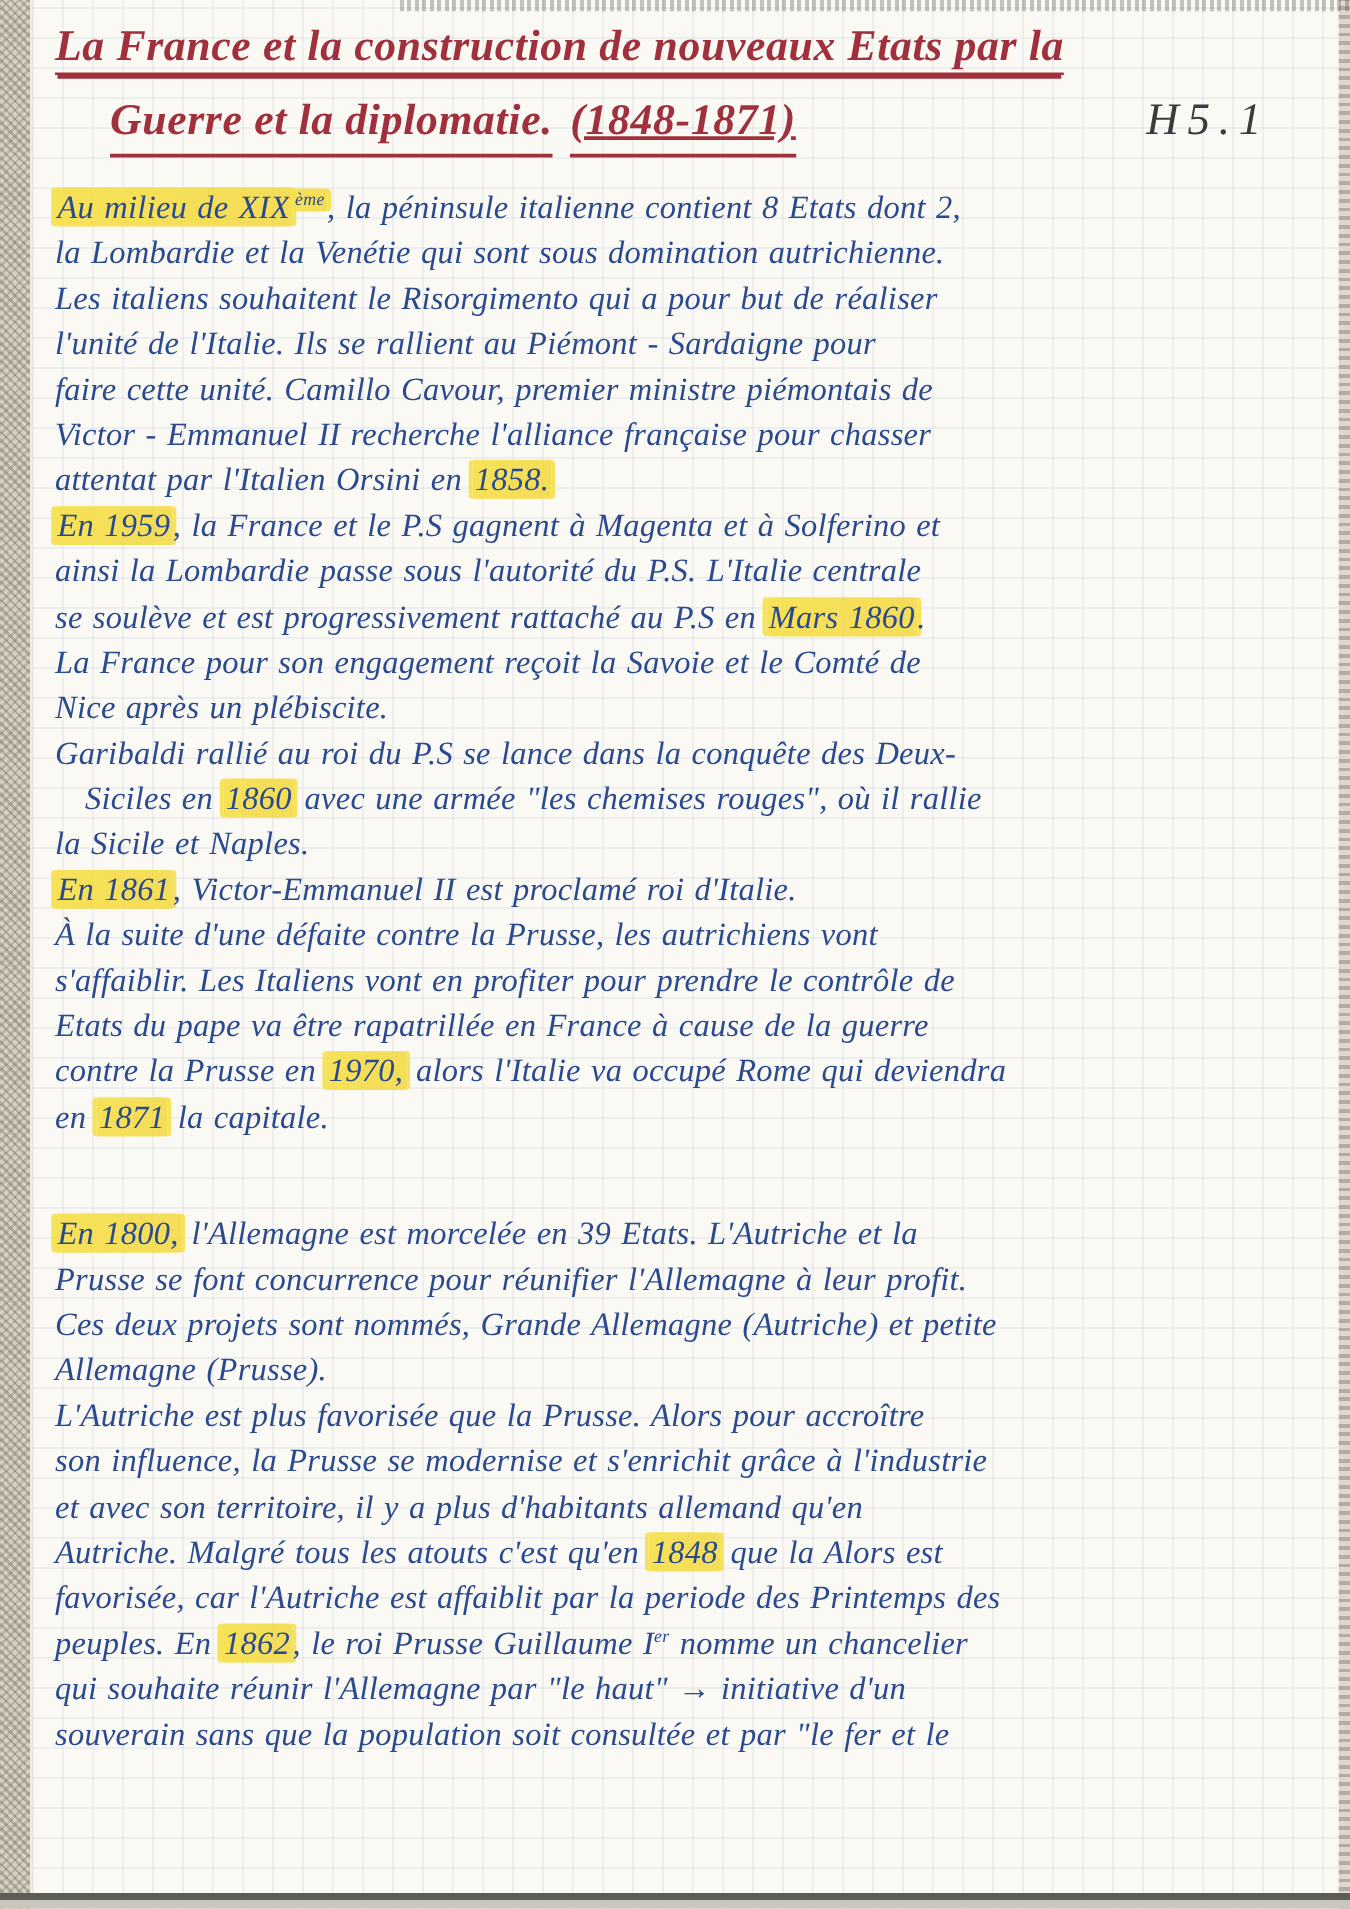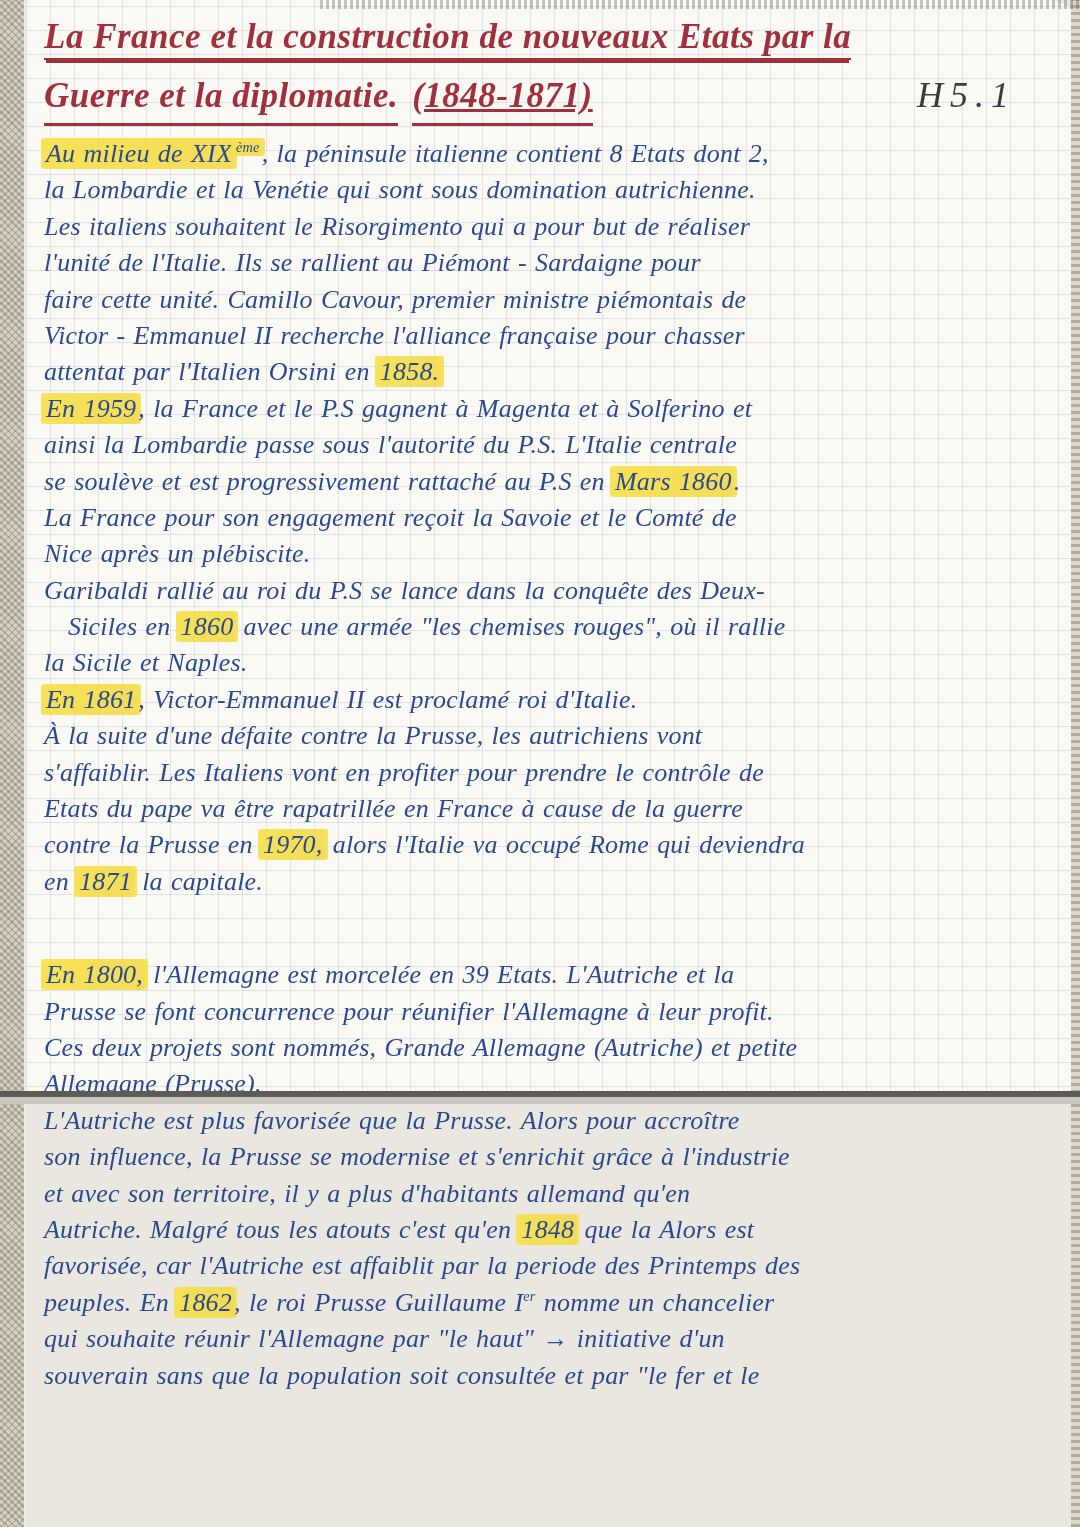--- a/index.html
+++ b/index.html
@@ -2,28 +2,27 @@
 <html><head>
 <meta charset="utf-8">
 <style>
   html,body{margin:0;padding:0;}
   body{
     width:1080px;height:1527px;overflow:hidden;
     font-family:"Liberation Serif", serif;
     background:#e9e7e0;
   }
   .sheet{
-    position:relative;width:1080px;height:1104px;
+    position:relative;width:1080px;height:1527px;
     background-color:#faf9f3;
     background-image:
       linear-gradient(to right, rgba(118,140,190,.20) 1px, transparent 1px),
       linear-gradient(to bottom, rgba(118,140,190,.20) 1px, transparent 1px);
     background-size:24px 24px;
     background-position:2px 6px;
-    border-radius:32px;
   }
   
   .edge-left{
     position:absolute;left:0;top:0;width:24px;height:1527px;z-index:3;
     background-color:#d6d0c2;
     background-image:
       repeating-linear-gradient(45deg, rgba(92,86,74,.30) 0 2px, transparent 2px 5px),
       repeating-linear-gradient(-45deg, rgba(92,86,74,.22) 0 2px, transparent 2px 5px);
     border-right:2px solid #efece2;
   }
@@ -48,39 +47,39 @@
   }
   
   .title-block{color:var(--red);font-size:35px;font-weight:700;letter-spacing:.5px;}
   .title-line{height:58px;line-height:50px;white-space:nowrap;}
   .title-line .u1{
     border-bottom:2.5px solid var(--red);
     box-shadow:0 5px 0 -2px var(--red);
     padding-bottom:2px;
   }
   .title-line2{display:flex;align-items:baseline;}
-  .title-line2 .u2{border-bottom:3px solid var(--red);padding-bottom:2px;}
+  .title-line2 .u2{border-bottom:3px solid var(--red);padding-bottom:2px;margin-left:44px;}
   .title-line2 .dates{margin-left:14px;text-decoration:underline;}
   .ref{
     margin-left:auto;margin-right:46px;
     color:#3b3b3d;font-weight:400;letter-spacing:7px;font-size:36px;
   }
   
   .para{color:var(--ink);font-size:26px;}
   .line{height:36.4px;line-height:35px;white-space:nowrap;word-spacing:1.5px;letter-spacing:.2px;}
   .line.ind{padding-left:24px;}
   .hl{
     background:linear-gradient(100deg, rgba(246,224,74,.92), rgba(243,216,62,.85));
     border-radius:3px;
     box-shadow:-3px 0 0 rgba(246,224,74,.9), 3px 0 0 rgba(246,224,74,.9);
     padding:1px 2px;
   }
   sup{font-size:.55em;line-height:0;}
   .para-gap{height:57px;}
-  .p1{margin-top:8px;}
+  .p1{margin-top:20px;}
 </style>
 </head>
 <body style="--ink: #2b4a8e; --red: #a1303d;">
 
 <div class="sheet">
   <div class="edge-left"></div>
   <div class="edge-right"></div>
   <div class="edge-top"></div>
   <div class="edge-bottom"></div>
 

